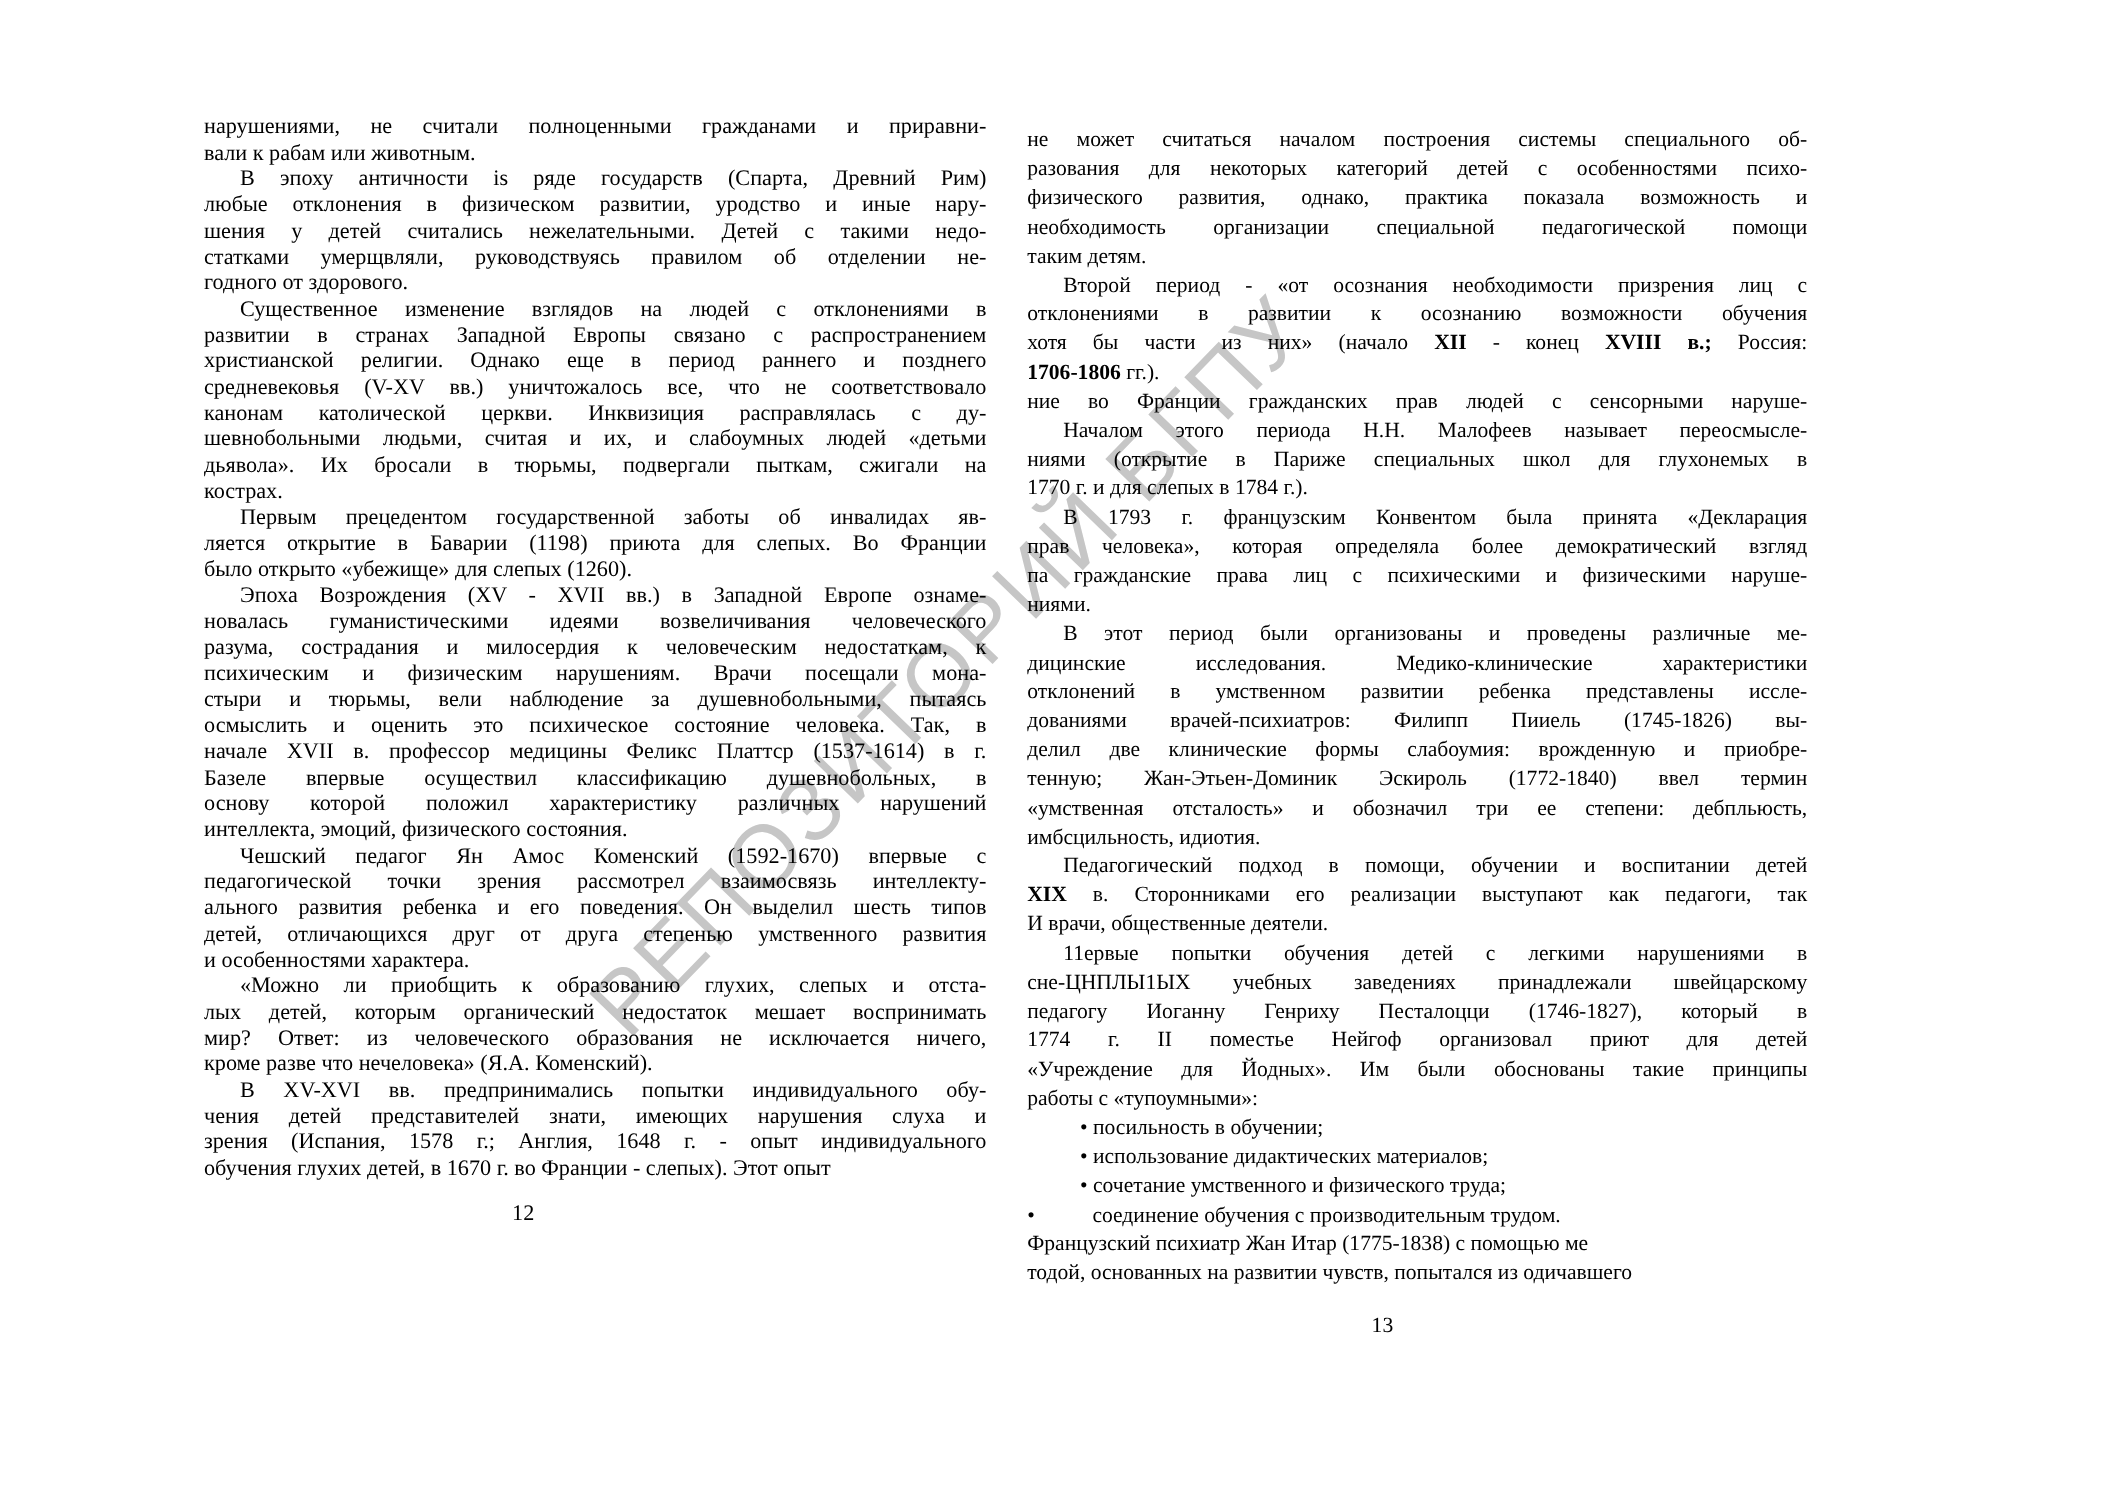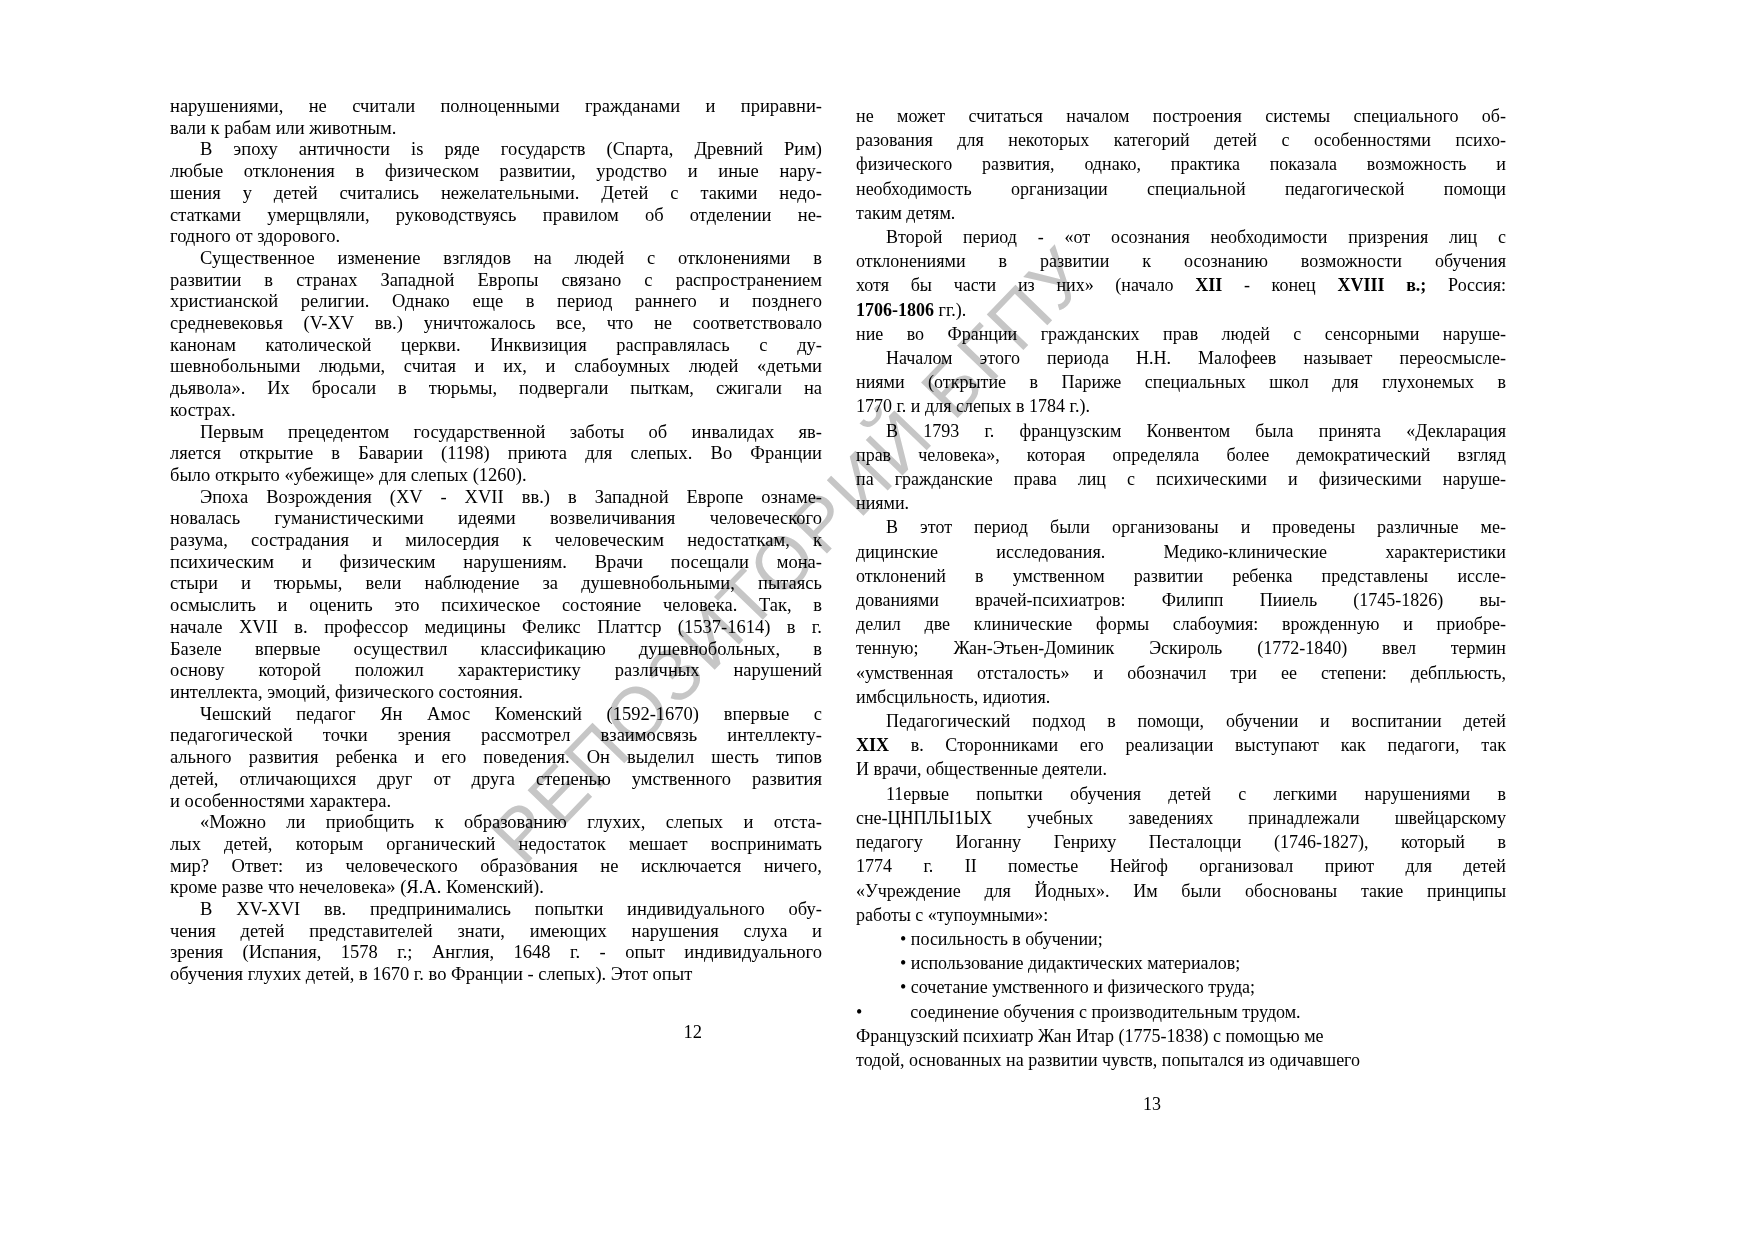--- a/index.html
+++ b/index.html
@@ -52,21 +52,21 @@
   }
   .ind { text-indent: 30px; }
   .b { font-weight: bold; }
   .bullet { padding-left: 44px; }
   .bullet4 { display: flex; }
   .bullet4 span + span { margin-left: 48px; }
   .page-number {
     text-align: center;
     margin-top: 26px;
   }
-  .page-left .page-number { padding-right: 120px; margin-top: 36px; text-align: right; }
+  .page-left .page-number { padding-right: 120px; margin-top: 16px; }
   .page-right .page-number { padding-right: 58px; margin-top: 20px; }
 </style>
 </head>
 <body>
 
 <div class="watermark" style="color: rgb(198, 198, 198);">РЕПОЗИТОРИЙ БГПУ</div>
 
 <section class="page page-left">
   <div class="page-text">
       <div class="line just"><span>нарушениями, не считали полноценными гражданами и приравни-</span></div>

